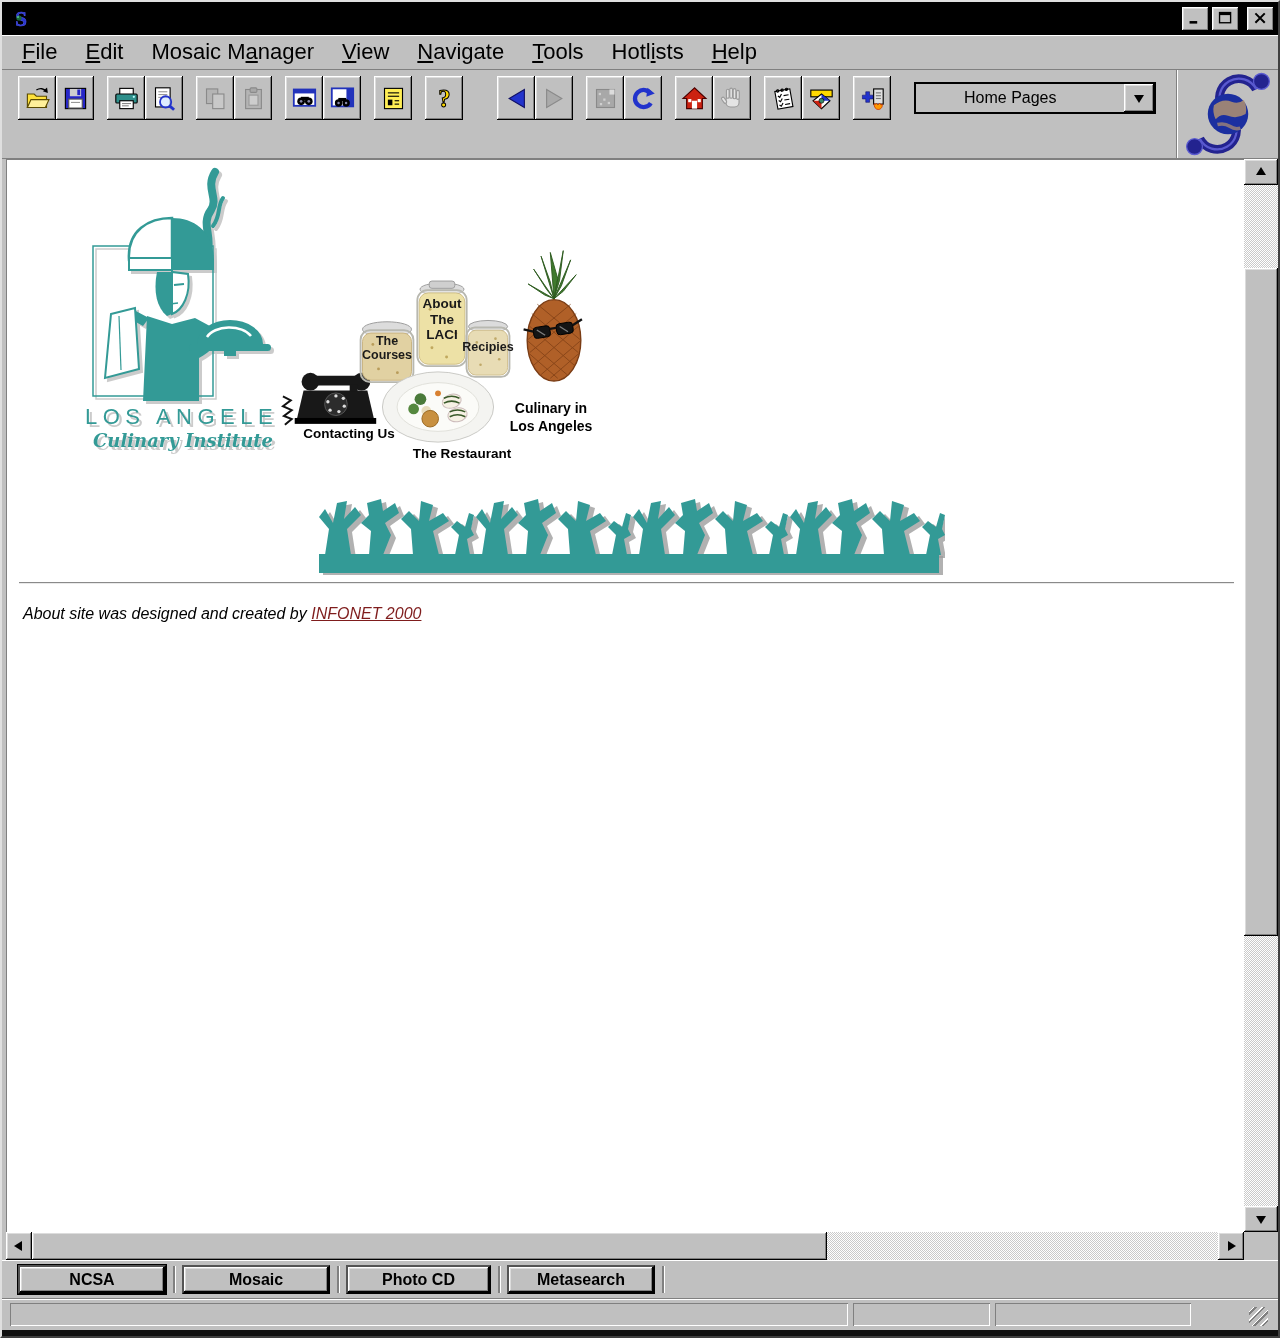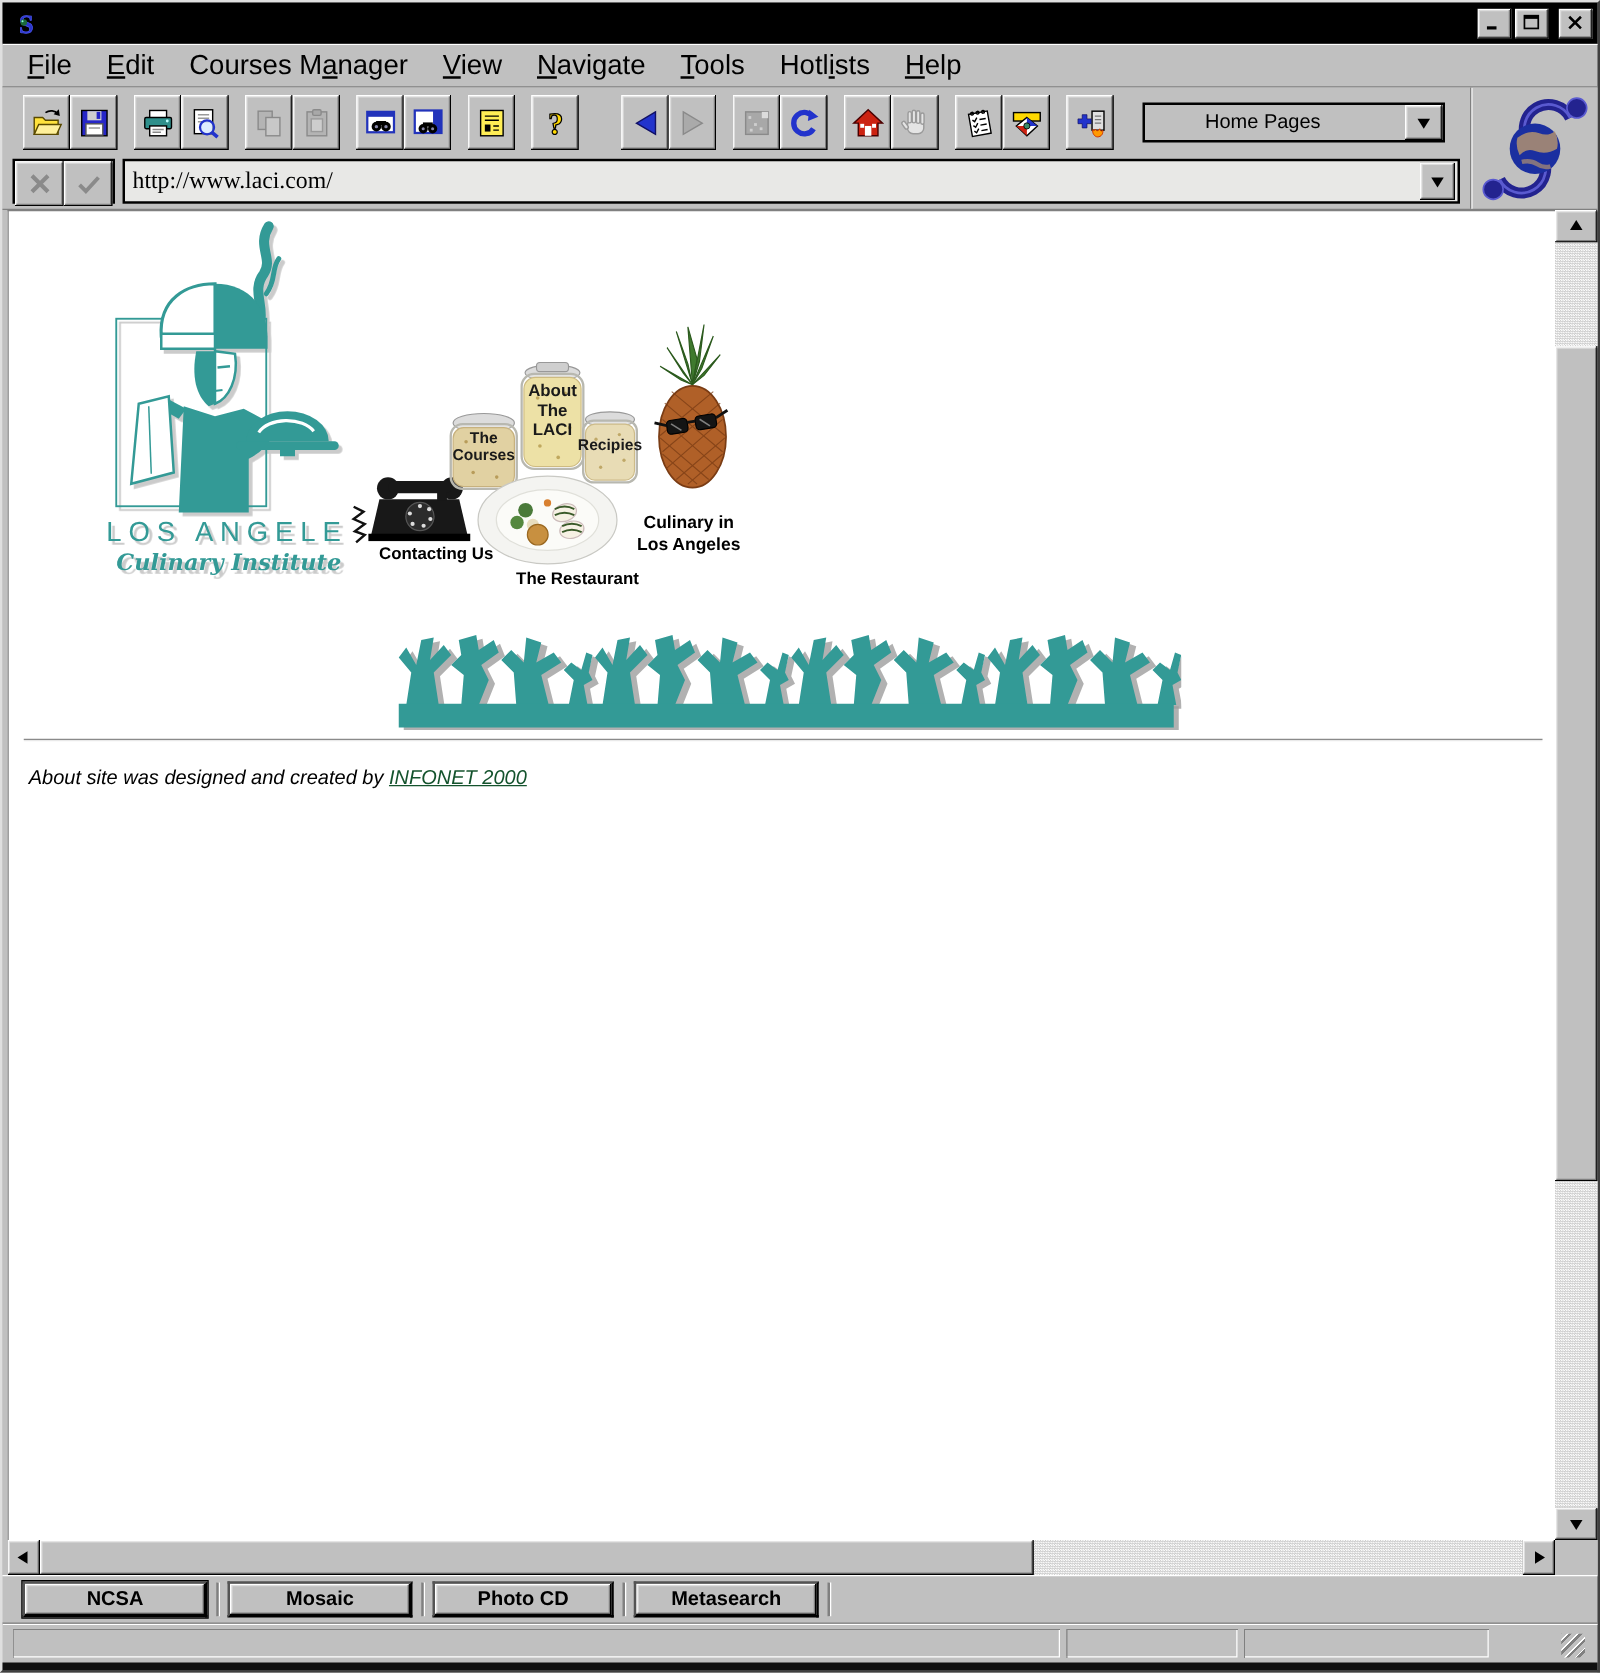--- a/index.html
+++ b/index.html
@@ -82,21 +82,21 @@
   .page-top { position:relative; height:422px; }
   .laci-logo { position:absolute; left:70px; top:6px; width:198px; height:292px; }
   .laci-logo svg { filter:drop-shadow(3px 3px 0 rgba(160,160,160,.55)); }
   .collage { position:absolute; left:272px; top:88px; width:322px; height:220px; }
   .collage .abs { position:absolute; }
   .nav-label { position:absolute; font-weight:bold; font-size:13.5px; text-align:center; line-height:1.25; }
   .jar-label { position:absolute; font-weight:600; font-size:12.5px; text-align:center; line-height:1.15; color:#1a1a1a; }
   .banner { position:absolute; left:310px; top:334px; width:628px; height:84px; }
   .divider { border:none; border-top:1px solid #8a8a8a; box-shadow:0 1px 0 #e9e9e9; margin:0 10px 0 12px; }
   .credit { margin:22px 0 0 16px; font-size:16px; font-style:italic; }
-  .credit a { color:#14532d; }
+  .credit a { color:#7f1d1d; }
 
   
   .quickbar { height:38px; display:flex; align-items:center; padding:0 6px 0 16px; gap:0;
               border-top:1px solid #fff; flex:0 0 auto; }
   .qbtn { height:29px; display:flex; align-items:center; justify-content:center;
           font-weight:bold; font-size:16px; margin-right:7px; }
   .qbtn.default { outline:1.5px solid #000; outline-offset:0px; }
   .qsep { width:2px; height:27px; background:#808080; box-shadow:1px 0 0 #fff; margin-right:7px; }
 
   
@@ -138,21 +138,21 @@
         <svg viewBox="0 0 20 20" width="17" height="17">
             <path d="M4,4 L15,15 M15,4 L4,15" stroke="#000" stroke-width="2.4"></path>
           </svg>
         </span>
     </div>
   </div>
 
   <div class="menubar">
       <div class="menu-item"><span></span><span class="u">F</span><span>ile</span></div>
       <div class="menu-item"><span></span><span class="u">E</span><span>dit</span></div>
-      <div class="menu-item"><span>Courses M</span><span class="u">a</span><span>nager</span></div>
+      <div class="menu-item"><span>Mosaic M</span><span class="u">a</span><span>nager</span></div>
       <div class="menu-item"><span></span><span class="u">V</span><span>iew</span></div>
       <div class="menu-item"><span></span><span class="u">N</span><span>avigate</span></div>
       <div class="menu-item"><span></span><span class="u">T</span><span>ools</span></div>
       <div class="menu-item"><span>Hotl</span><span class="u">i</span><span>sts</span></div>
       <div class="menu-item"><span></span><span class="u">H</span><span>elp</span></div>
     </div>
 
   <div class="topbars">
     <div class="bars-left">
       <div class="toolbar">
@@ -347,40 +347,20 @@
             </button>
         </div>
         <div class="combo-wrap blackbox">
           <span class="combo-text">Home Pages</span>
           <span class="combo-btn raised">
               <span class="tri-down"></span>
             </span>
         </div>
       </div>
 
-      <div class="urlbar">
-        <div class="gobtns blackbox">
-          <span class="gobtn raised">
-            <svg viewBox="0 0 24 24" width="22" height="22">
-                <path d="M5,5 L19,19 M19,5 L5,19" stroke="#8a8a8a" stroke-width="3.6"></path>
-              </svg>
-            </span>
-          <span class="gobtn raised">
-            <svg viewBox="0 0 24 24" width="22" height="22">
-                <path d="M4,13 l5.5,5.5 L20.5,6.5" fill="none" stroke="#8a8a8a" stroke-width="3.4"></path>
-              </svg>
-            </span>
-        </div>
-        <div class="url-wrap blackbox">
-          <input class="url-input" type="text" value="http://www.laci.com/" style="">
-          <span class="url-drop raised">
-              <span class="tri-down"></span>
-            </span>
-        </div>
-      </div>
     </div>
 
     <div class="logo-panel">
       <svg viewBox="0 0 100 100" width="92" height="88">
         <path d="M82,22 A22,22 0 1 0 44,44" fill="none" stroke="#23238f" stroke-width="10"></path>
         <path d="M18,78 A22,22 0 1 0 56,56" fill="none" stroke="#23238f" stroke-width="10"></path>
         <path d="M82,22 A22,22 0 1 0 44,44" fill="none" stroke="#5a5ad0" stroke-width="2.5"></path>
         <path d="M18,78 A22,22 0 1 0 56,56" fill="none" stroke="#5a5ad0" stroke-width="2.5"></path>
         <circle cx="88" cy="13" r="9" fill="#23238f" stroke="#5a5ad0" stroke-width="1.5"></circle>
         <circle cx="12" cy="87" r="9" fill="#23238f" stroke="#5a5ad0" stroke-width="1.5"></circle>

